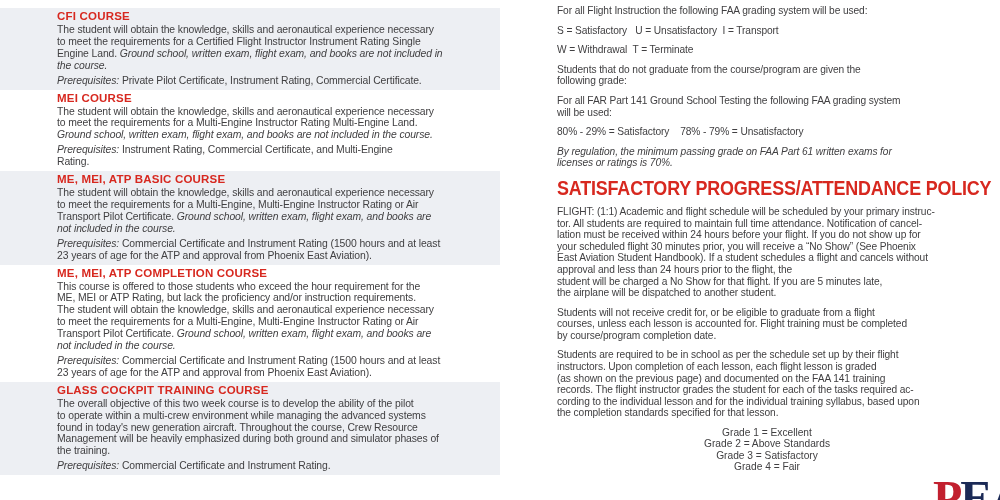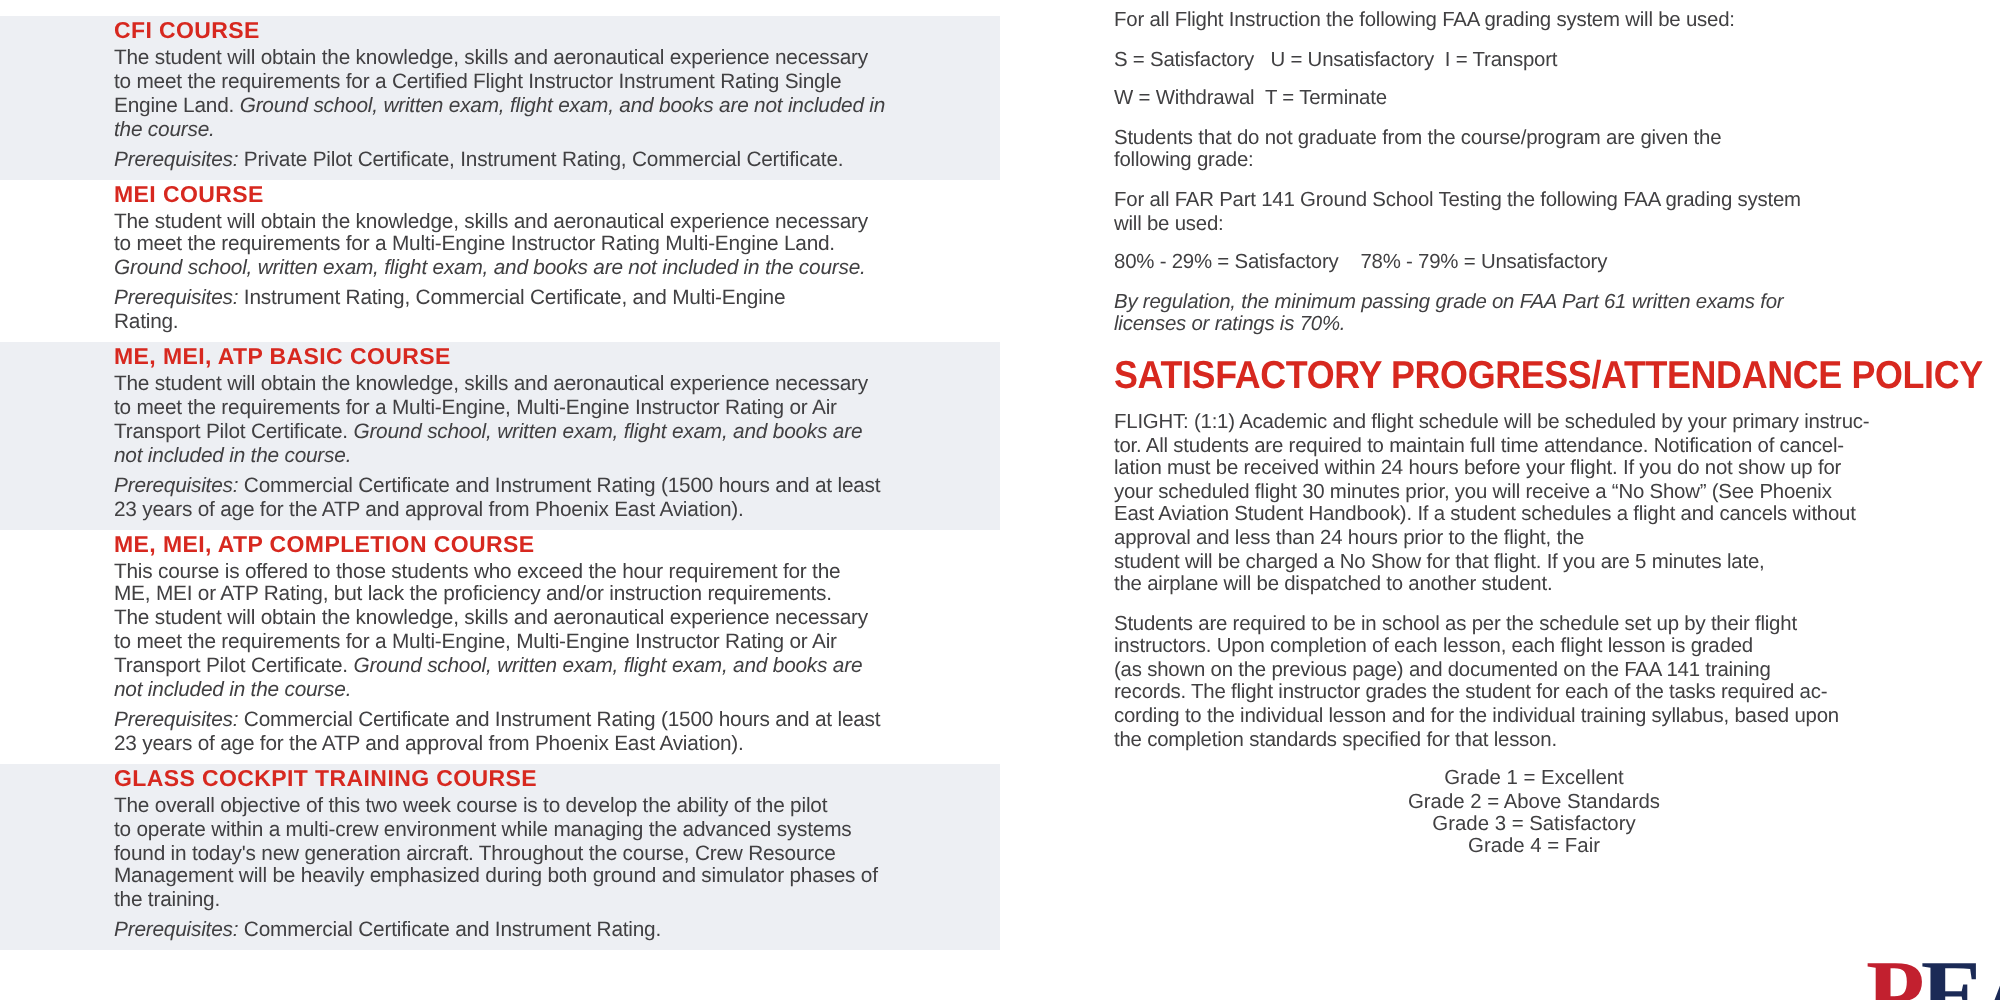--- a/index.html
+++ b/index.html
@@ -147,20 +147,23 @@
     <div id="section-heading">SATISFACTORY PROGRESS/ATTENDANCE POLICY</div>
 
     <p class="rc-p"><span class="b">FLIGHT:</span><span> (1:1) Academic and flight schedule will be scheduled by your primary instruc-
 tor. All students are required to maintain full time attendance. Notification of cancel-
 lation must be received within 24 hours before your flight. If you do not show up for
 your scheduled flight 30 minutes prior, you will receive a “No Show” (See Phoenix
 East Aviation Student Handbook). If a student schedules a flight and cancels without
 approval and less than 24 hours prior to the flight, the
 student will be charged a No Show for that flight. If you are 5 minutes late,
 the airplane will be dispatched to another student.</span></p>
+    <p class="rc-p"><span>Students will not receive credit for, or be eligible to graduate from a flight
+courses, unless each lesson is accounted for. Flight training must be completed
+by course/program completion date.</span></p>
     <p class="rc-p"><span>Students are required to be in school as per the schedule set up by their flight
 instructors. Upon completion of each lesson, each flight lesson is graded
 (as shown on the previous page) and documented on the FAA 141 training
 records. The flight instructor grades the student for each of the tasks required ac-
 cording to the individual lesson and for the individual training syllabus, based upon
 the completion standards specified for that lesson.</span></p>
 
     <div id="grade-scale">
         <div>Grade 1 = Excellent</div>
         <div>Grade 2 = Above Standards</div>

